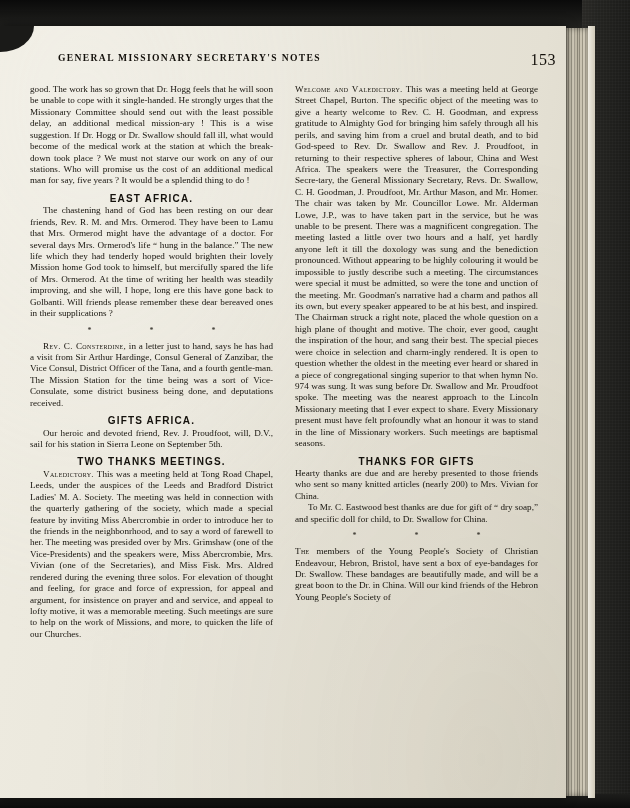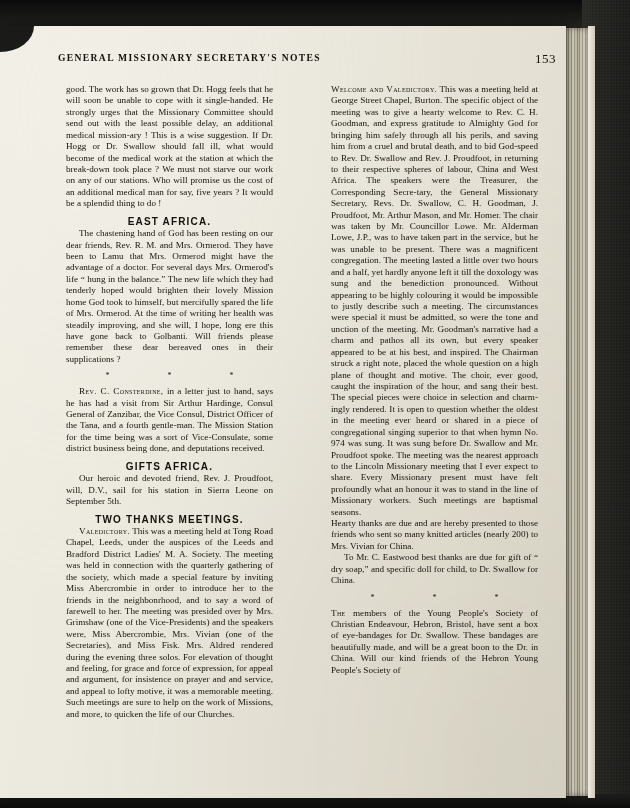--- a/index.html
+++ b/index.html
@@ -39,26 +39,26 @@
       background:linear-gradient(90deg,#efece2,#cfc9b8);}
 
   
   .sheet{position:absolute;left:0;top:0;width:566px;height:772px;
       padding:0;box-sizing:border-box;}
 
   .running-head{position:absolute;left:58px;top:26px;width:470px;
       display:flex;align-items:baseline;}
   .rh-title{font-size:9.6px;letter-spacing:1.35px;color:#14110c;
       font-weight:700;white-space:nowrap;}
-  .rh-page{position:absolute;right:-28px;top:-1px;font-size:13px;color:#14110c;
+  .rh-page{position:absolute;right:-28px;top:-1px;font-size:16px;color:#14110c;
       letter-spacing:.5px;}
 
   .columns{position:absolute;left:30px;top:58px;width:508px;
       display:flex;gap:22px;}
-  .col{width:243px;margin-left:36px;}
+  .col{width:243px;}
 
   p{margin:0;font-size:9.15px;line-height:11.42px;color:#17140e;
      text-align:justify;text-justify:inter-word;
      hyphens:none;-webkit-hyphens:none;
      text-indent:13px;}
   p.noindent{text-indent:0;}
   .sc{font-variant:small-caps;letter-spacing:.35px;}
 
   h2{margin:6px 0 1.5px;font-family:"Liberation Sans",sans-serif;
      font-size:10px;font-weight:700;letter-spacing:1.15px;
@@ -116,20 +116,21 @@
 
           <h2>TWO THANKS MEETINGS.</h2>
 
           <p><span class="sc">Valedictory.</span><span> This was a meeting held at Tong Road Chapel, Leeds, under the auspices of the Leeds and Bradford District Ladies' M. A. Society. The meeting was held in connection with the quarterly gathering of the society, which made a special feature by inviting Miss Abercrombie in order to introduce her to the friends in the neighbonrhood, and to say a word of farewell to her. The meeting was presided over by Mrs. Grimshaw (one of the Vice-Presidents) and the speakers were, Miss Abercrombie, Mrs. Vivian (one of the Secretaries), and Miss Fisk. Mrs. Aldred rendered during the evening three solos. For elevation of thought and feeling, for grace and force of expression, for appeal and argument, for insistence on prayer and and service, and appeal to lofty motive, it was a memorable meeting. Such meetings are sure to help on the work of Missions, and more, to quicken the life of our Churches.</span></p>
         </div>
 
         <div class="col">
 
           <p class="noindent blk"><span class="sc">Welcome and Valedictory.</span><span> This was a meeting held at George Street Chapel, Burton. The specific object of the meeting was to give a hearty welcome to Rev. C. H. Goodman, and express gratitude to Almighty God for bringing him safely through all his perils, and saving him from a cruel and brutal death, and to bid God-speed to Rev. Dr. Swallow and Rev. J. Proudfoot, in returning to their respective spheres of labour, China and West Africa. The speakers were the Treasurer, the Corresponding Secre-tary, the General Missionary Secretary, Revs. Dr. Swallow, C. H. Goodman, J. Proudfoot, Mr. Arthur Mason, and Mr. Homer. The chair was taken by Mr. Councillor Lowe. Mr. Alderman Lowe, J.P., was to have taken part in the service, but he was unable to be present. There was a magnificent congregation. The meeting lasted a little over two hours and a half, yet hardly anyone left it till the doxology was sung and the benediction pronounced. Without appearing to be highly colouring it would be impossible to justly describe such a meeting. The circumstances were special it must be admitted, so were the tone and unction of the meeting. Mr. Goodman's narrative had a charm and pathos all its own, but every speaker appeared to be at his best, and inspired. The Chairman struck a right note, placed the whole question on a high plane of thought and motive. The choir, ever good, caught the inspiration of the hour, and sang their best. The special pieces were choice in selection and charm-ingly rendered. It is open to question whether the oldest in the meeting ever heard or shared in a piece of congregational singing superior to that when hymn No. 974 was sung. It was sung before Dr. Swallow and Mr. Proudfoot spoke. The meeting was the nearest approach to the Lincoln Missionary meeting that I ever expect to share. Every Missionary present must have felt profoundly what an honour it was to stand in the line of Missionary workers. Such meetings are baptismal seasons.</span></p>
 
+          <h2>THANKS FOR GIFTS</h2>
 
           <p class="noindent">Hearty thanks are due and are hereby presented to those friends who sent so many knitted articles (nearly 200) to Mrs. Vivian for China.</p>
 
           <p>To Mr. C. Eastwood best thanks are due for gift of “ dry soap,” and specific doll for child, to Dr. Swallow for China.</p>
 
           <div class="stars">
             <span>*</span>
             <span>*</span>
             <span>*</span>
           </div>

